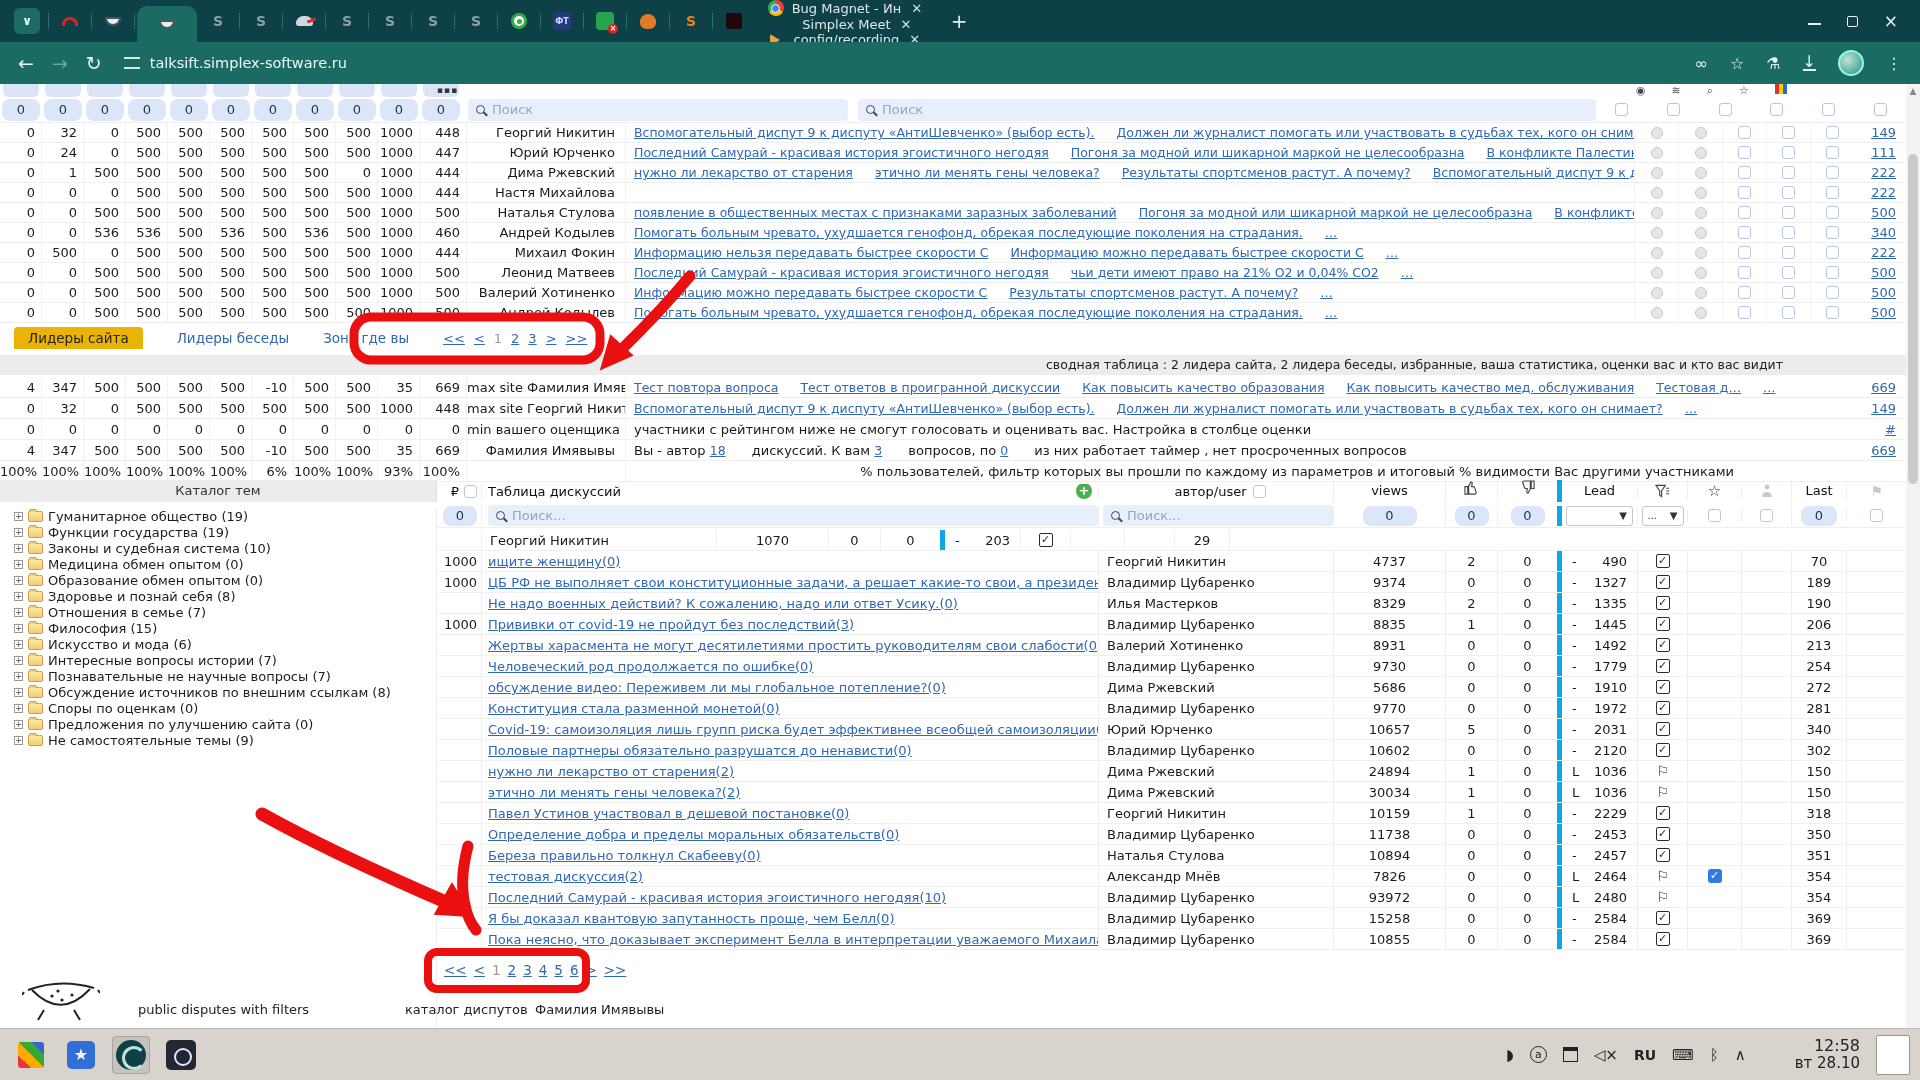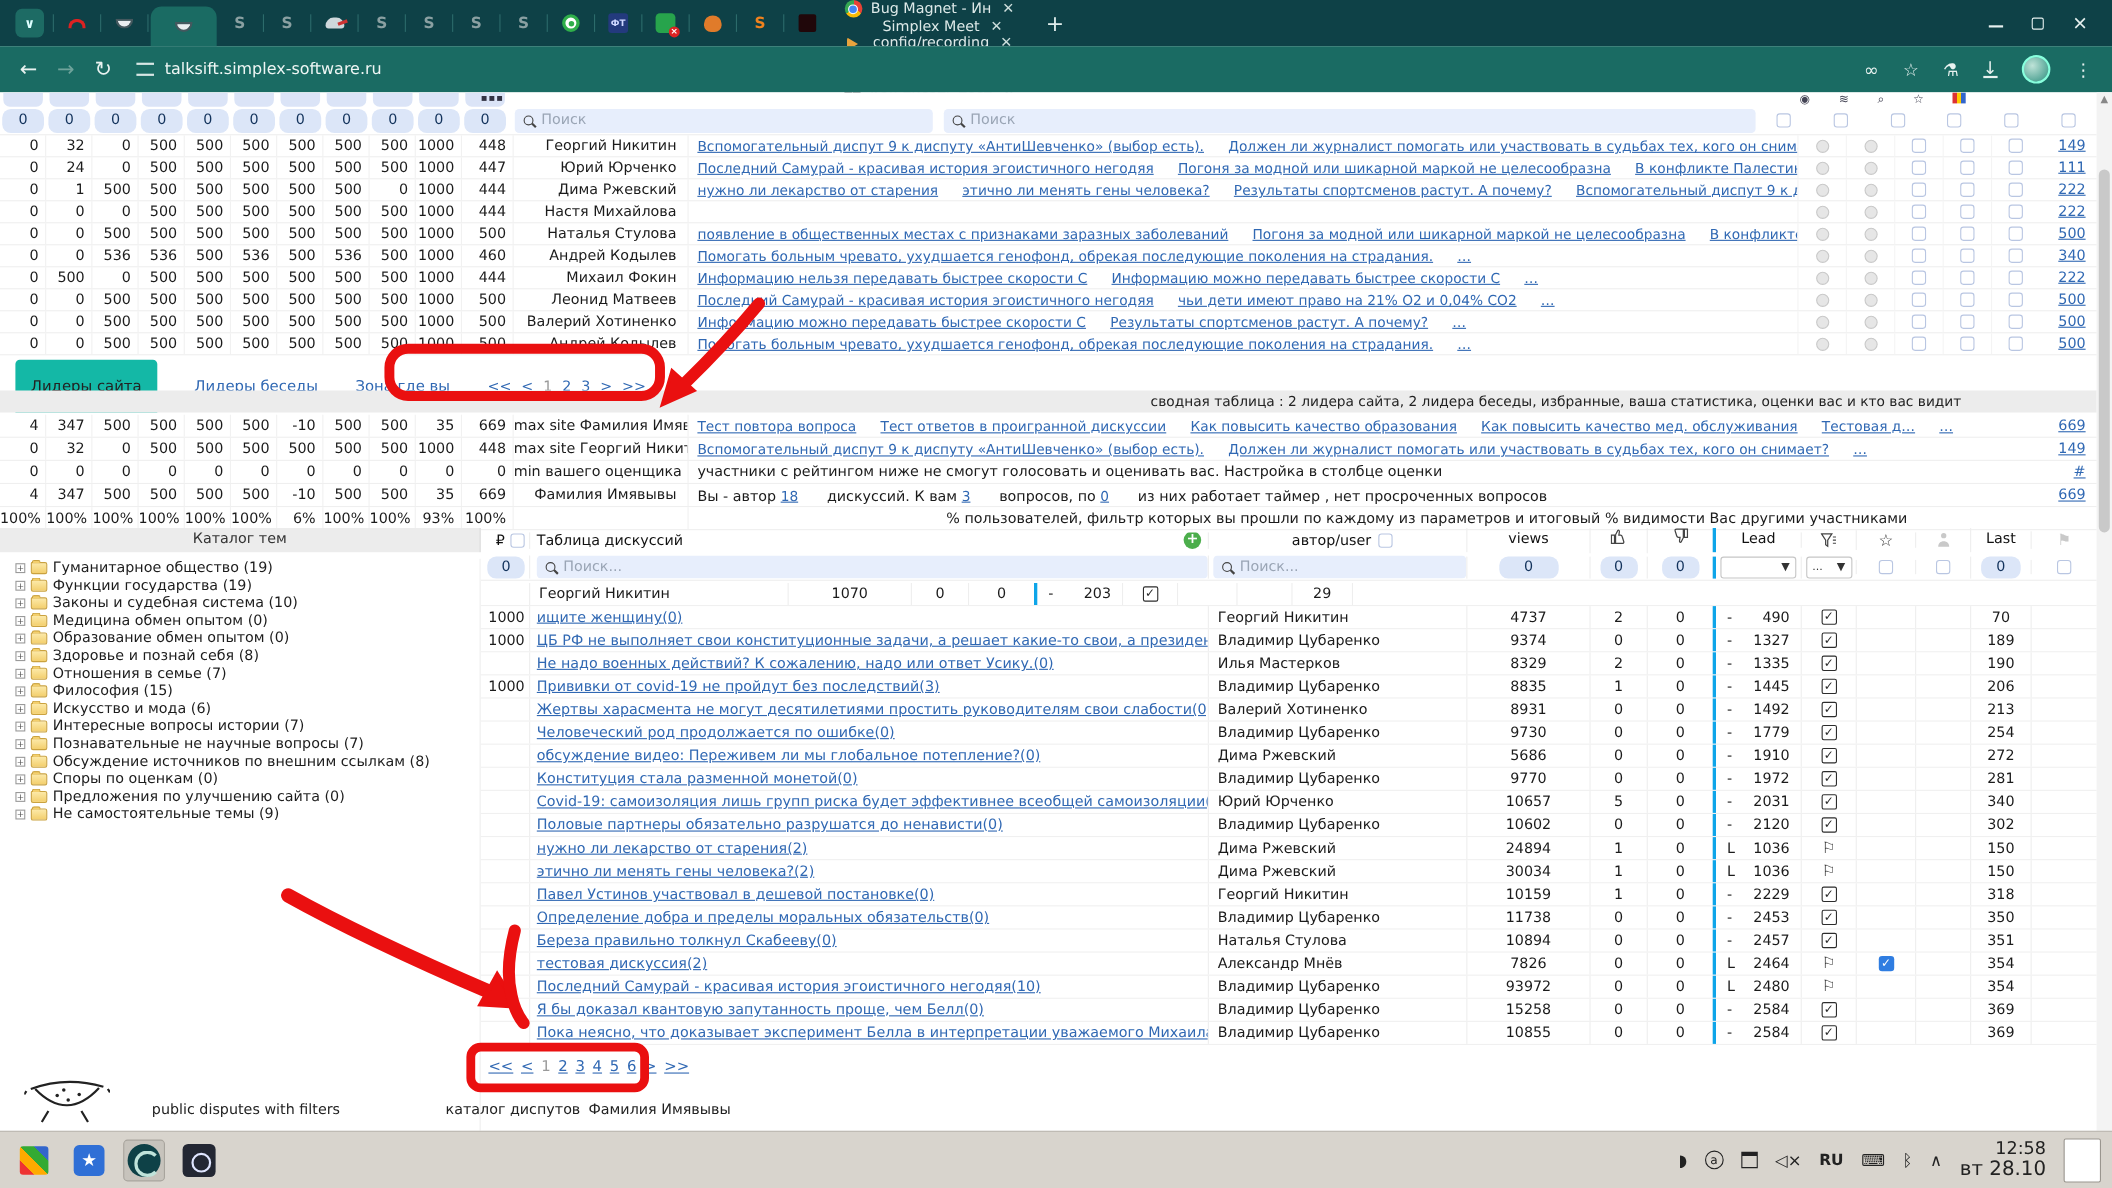--- a/index.html
+++ b/index.html
@@ -72,21 +72,21 @@
   .topicscell .lnk{margin-right:22px;font-size:12.5px;}
   .smallcell{width:44px;flex:0 0 44px;display:flex;align-items:center;justify-content:center;border-left:1px solid #f4f4f4;}
   .lastcell{width:52px;flex:0 0 52px;text-align:right;padding-right:10px;}
   .gcircle{width:12px;height:12px;border-radius:50%;background:#e6e6e6;border:1px solid #c9c9c9;}
   .cbox{width:13px;height:13px;border:1px solid #b9c6e2;border-radius:3px;background:#fff;}
   .filterrow{display:flex;height:26px;align-items:center;border-bottom:1px solid #eee;}
   .fchip{height:22px;line-height:22px;margin:0 2px;flex:0 0 38px;width:38px;font-size:13px;}
 
   
   .ltabs{position:absolute;left:0;display:flex;align-items:center;gap:34px;font-size:13.5px;}
-  .ltab-active{background:#14b8a6;border-radius:4px 4px 0 0;padding:16px 14px;color:#222;}
+  .ltab-active{background:#eab308;border-radius:4px 4px 0 0;padding:3px 14px;color:#222;}
   .ltab{color:#3068b3;}
   .pag{display:flex;gap:9px;font-size:13px;align-items:center;}
   .pag .p{color:#3068b3;text-decoration:underline;}
   .pag .cur{color:#9a9a9a;text-decoration:none;}
 
   .band{position:absolute;left:0;width:1906px;height:20px;background:#ececec;font-size:12.5px;color:#222;}
   .band span{position:absolute;left:1046px;top:2px;}
 
   
   .cat-head{position:absolute;left:0;width:437px;height:22px;background:#ececec;text-align:center;line-height:22px;font-size:13px;color:#333;border-right:1px solid #ddd;}
@@ -98,21 +98,21 @@
   
   .dheadrow{position:absolute;display:flex;height:22px;align-items:center;font-size:13px;color:#111;}
   .drow{display:flex;height:21px;line-height:21px;border-bottom:1px solid #f0f0f0;font-size:13px;}
   .dcell-p{width:44px;flex:0 0 44px;text-align:right;padding-right:4px;}
   .dcell-title{flex:1;border-left:1px solid #eee;padding-left:6px;white-space:nowrap;overflow:hidden;}
   .dcell-title .lnk{font-size:13px;}
   .dcell-author{width:235px;flex:0 0 235px;border-left:1px solid #eee;padding-left:8px;white-space:nowrap;overflow:hidden;}
   .dcell-views{width:112px;flex:0 0 112px;text-align:center;border-left:1px solid #eee;}
   .dcell-like{width:52px;flex:0 0 52px;text-align:center;border-left:1px solid #eee;}
   .dcell-dislike{width:60px;flex:0 0 60px;text-align:center;border-left:1px solid #eee;}
-  .dcell-lead{width:80px;flex:0 0 80px;border-left:3px solid #0ea5e9;display:flex;justify-content:space-between;padding:0 10px;}
+  .dcell-lead{width:80px;flex:0 0 80px;border-left:5px solid #0ea5e9;display:flex;justify-content:space-between;padding:0 10px;}
   .dcell-dd{width:50px;flex:0 0 50px;display:flex;align-items:center;justify-content:center;border-left:1px solid #eee;}
   .dcell-star{width:54px;flex:0 0 54px;display:flex;align-items:center;justify-content:center;border-left:1px solid #eee;}
   .dcell-person{width:50px;flex:0 0 50px;border-left:1px solid #eee;}
   .dcell-last{width:55px;flex:0 0 55px;text-align:center;border-left:1px solid #eee;}
   .dcell-flag{width:60px;flex:0 0 60px;border-left:1px solid #eee;display:flex;align-items:center;justify-content:center;}
   .checkicon{width:14px;height:14px;border:1.5px solid #2c2c2c;border-radius:2px;font-size:11px;line-height:12px;text-align:center;color:#2c2c2c;}
   .flagicon{font-size:14px;color:#333;line-height:14px;}
   .bluecheck{width:14px;height:14px;background:#2f7de1;border-radius:3px;color:#fff;font-size:11px;line-height:14px;text-align:center;}
   .greenplus{width:16px;height:16px;border-radius:50%;background:#4cae4c;color:#fff;font-size:13px;line-height:16px;text-align:center;font-weight:bold;}
   .ddbox{height:20px;background:#fff;border:1px solid #c6c6c6;border-radius:3px;display:flex;align-items:center;justify-content:space-between;padding:0 5px;font-size:10px;color:#333;}
@@ -133,21 +133,21 @@
   .tb-ico.active{background:#c7c3bc;border:1px solid #a8a49d;}
   .altlogo{width:26px;height:26px;background:
     linear-gradient(45deg,#e33 25%,#fa0 25% 50%,#3a3 50% 75%,#36c 75%);border-radius:3px;}
   .bluestar{width:28px;height:28px;background:#2f6fd6;border-radius:5px;color:#fff;font-size:16px;line-height:28px;text-align:center;}
   .browcirc{width:30px;height:30px;background:#0e4147;border-radius:50%;position:relative;}
   .browcirc:after{content:"";position:absolute;left:6px;top:6px;width:18px;height:18px;border:3px solid #bfe3da;border-right-color:transparent;border-radius:50%;}
   .reccam{width:30px;height:30px;background:#232733;border-radius:5px;position:relative;}
   .reccam:after{content:"";position:absolute;left:8px;top:8px;width:14px;height:14px;border:2px solid #dfe5ff;border-radius:50%;}
   .tray{margin-left:auto;display:flex;align-items:center;gap:16px;padding-right:10px;font-size:15px;color:#222;}
   .clock{text-align:right;font-size:16px;line-height:1.15;}
-  .clock .d{font-size:18px;}
+  .clock .d{font-size:15px;margin-left:33px;}
   .notifpanel{width:34px;height:40px;background:#fff;border:1px solid #9a968f;border-radius:2px;}
   .trayglyph{font-size:15px;color:#222;}
 </style>
 </head>
 <body>
 
 <div class="screen">
 
   <div class="tabstrip">
     <div id="pinned-tabs" style="display:flex;align-items:center;gap:2px;padding-left:8px;">

